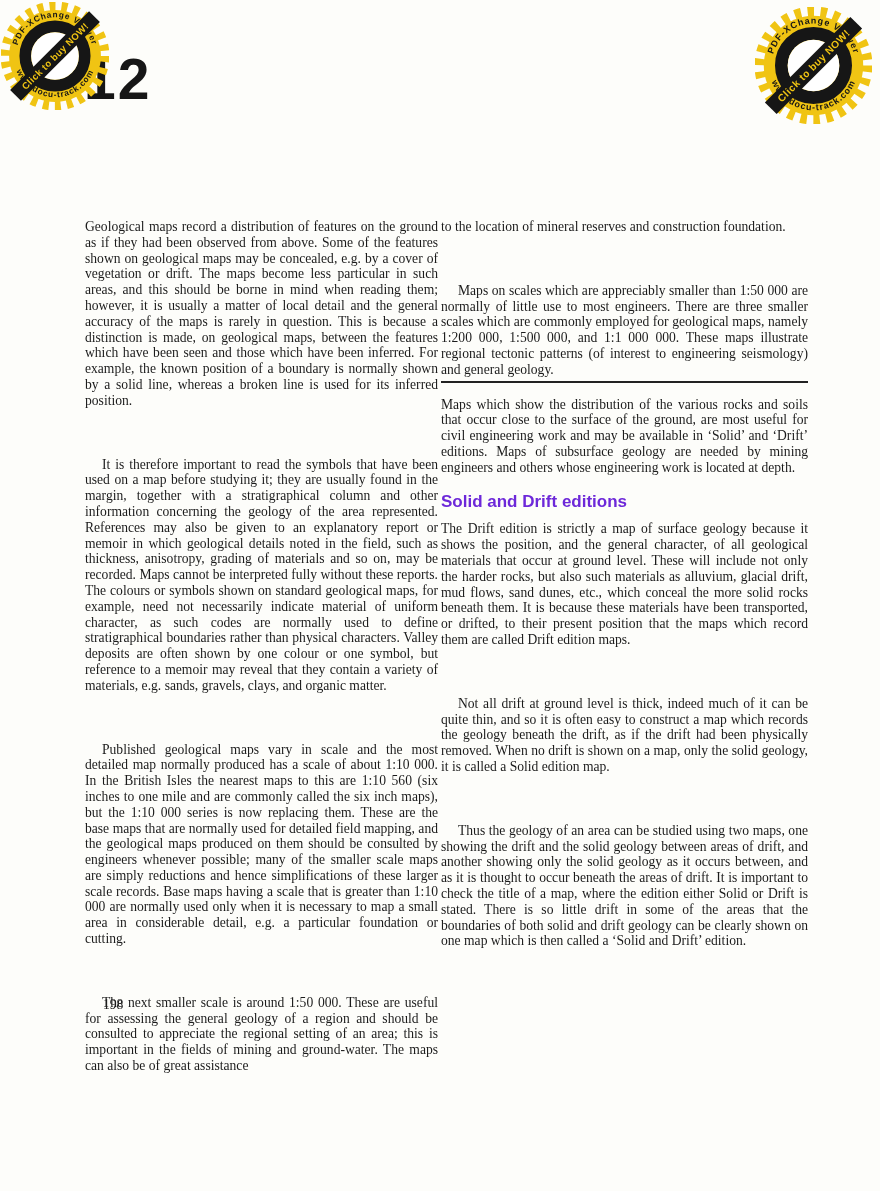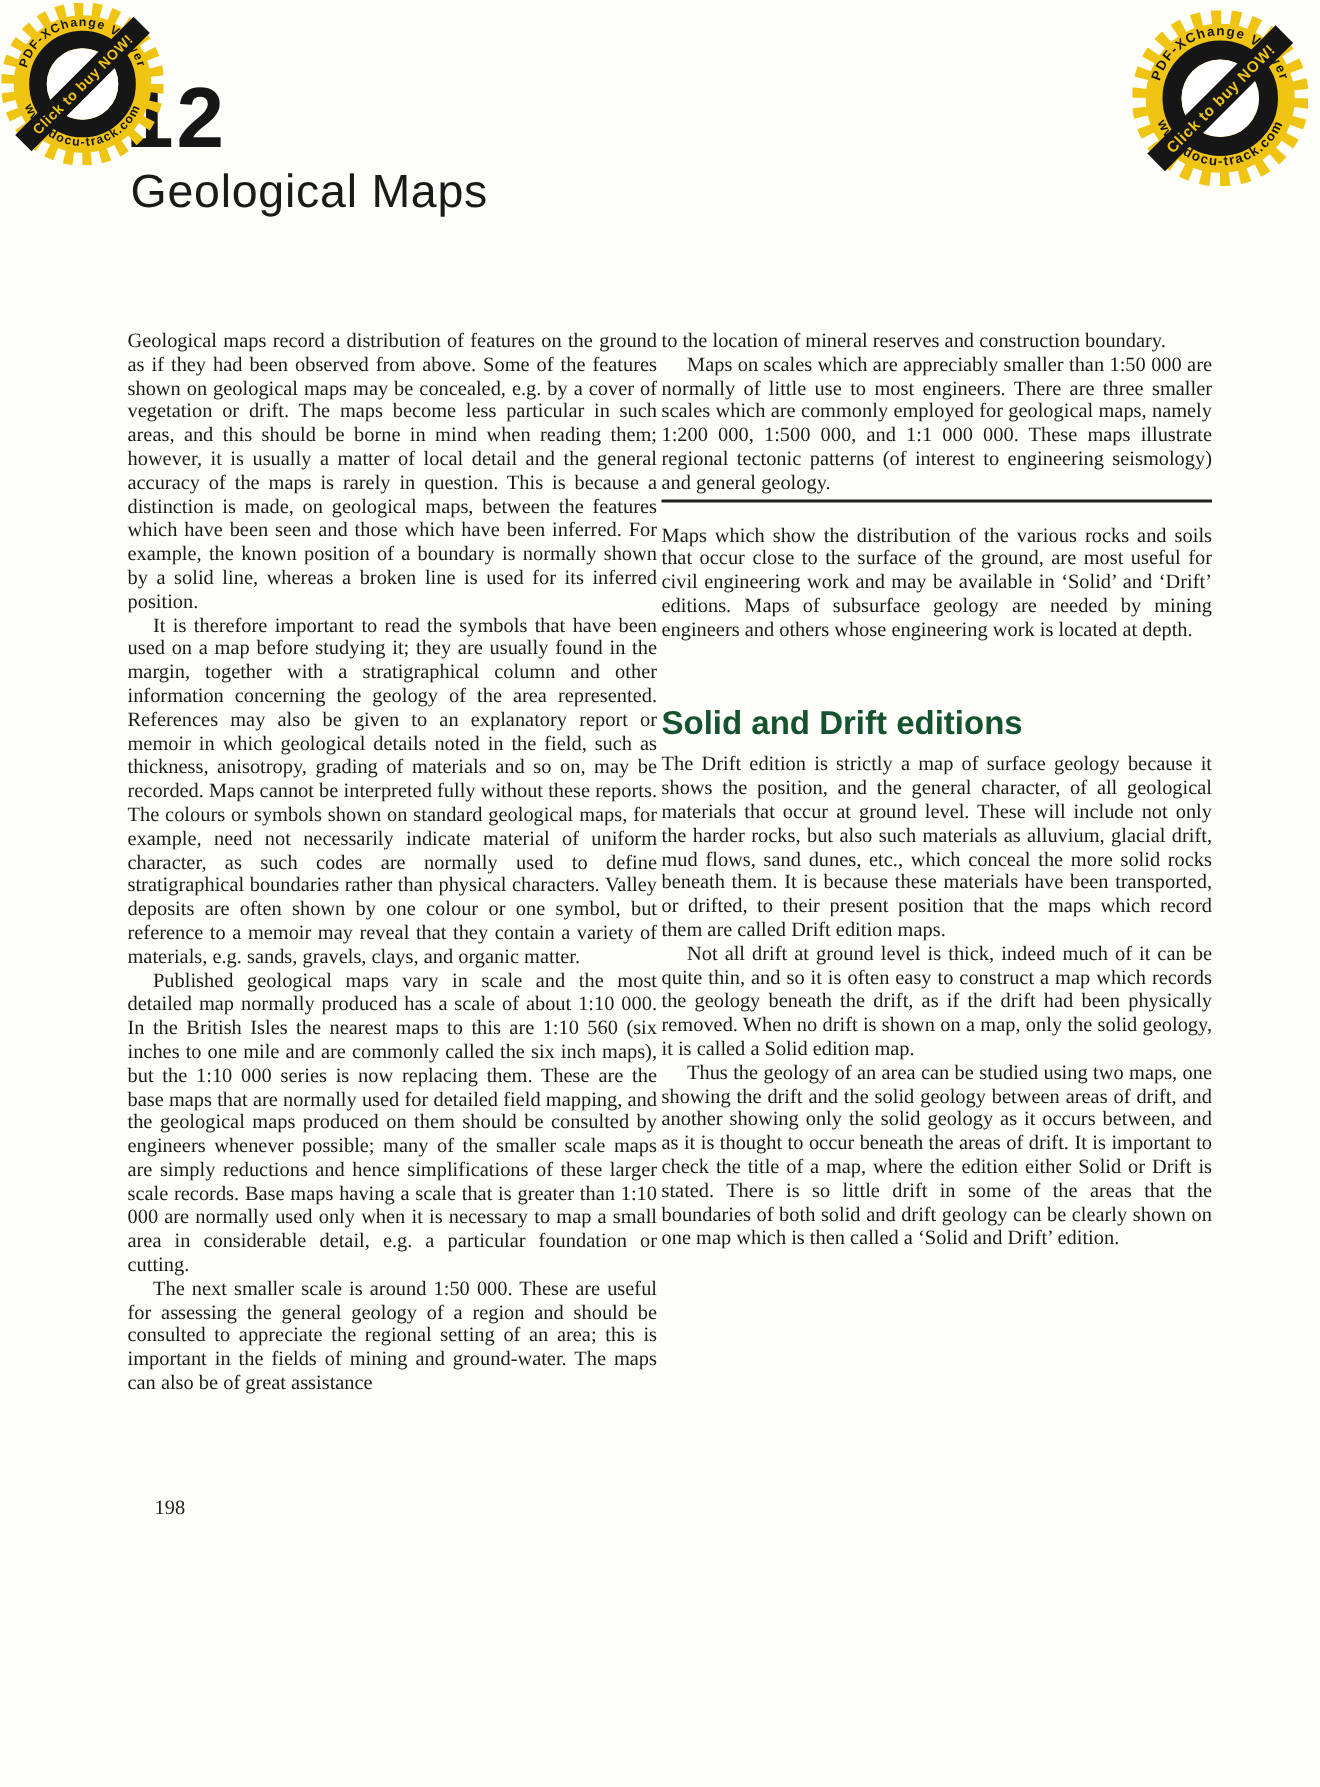--- a/index.html
+++ b/index.html
@@ -44,41 +44,41 @@
     position: absolute;
     top: 219px;
     font-size: 13.6px;
     line-height: 15.8px;
     text-align: justify;
     color: #1b1b1b;
   }
   .col-left  { left: 85px;  width: 353px; }
   .col-right { left: 441px; width: 367px; }
   .col p { margin: 0; }
-  .col p.indent { text-indent: 17px; }
+  .col p.indent { text-indent: 17px; margin-top: 48px; }
   .it { }
   .section-heading {
     font-family: "Liberation Sans", sans-serif;
     font-weight: 700;
     font-size: 19.5px;
     letter-spacing: 0.2px;
     margin: 38px 0 0 0;
     color: #151515;
   }
   .heading-rule {
     border: none;
     border-top: 2.6px solid #222;
     margin: 3px 0 14px 0;
   }
   .sub-heading {
     font-family: "Liberation Sans", sans-serif;
     font-weight: 700;
-    font-size: 22px;
-    margin: 46px 0 12px 0;
-    color: #14532d;
+    font-size: 17px;
+    margin: 18px 0 12px 0;
+    color: #6d28d9;
   }
   .page-number {
     position: absolute;
     left: 103px;
     top: 997px;
     font-size: 13.6px;
   }
   .stamp {
     position: absolute;
     cursor: pointer;
@@ -86,31 +86,30 @@
   .stamp-left  { left: 1px;  top: 2px;  width: 108px; height: 108px; }
   .stamp-right { left: 755px; top: 7px; width: 117px; height: 117px; }
   .stamp svg { width: 100%; height: 100%; display: block; }
 </style>
 </head>
 <body>
 
 <div class="page">
 
   <div class="chapter-number">12</div>
-  <div class="chapter-title">Geological Maps</div>
 
   <div class="col col-left">
     <p><span>Geological maps record a distribution of features on the ground as if they had been observed from above. Some of the features shown on geological maps may be concealed, e.g. by a cover of vegetation or drift. The maps become less particular in such areas, and this should be borne in mind when reading them; however, it is usually a matter of local detail and the general accuracy of the maps is rarely in question. This is because a distinction is made, on geological maps, between the features which have been seen and those which have been inferred. For example, the </span><span class="it">known</span><span> position of a boundary is normally shown by a solid line, whereas a broken line is used for its </span><span class="it">inferred</span><span> position.</span></p>
     <p class="indent">It is therefore important to read the symbols that have been used on a map before studying it; they are usually found in the margin, together with a stratigraphical column and other information concerning the geology of the area represented. References may also be given to an explanatory report or memoir in which geological details noted in the field, such as thickness, anisotropy, grading of materials and so on, may be recorded. Maps cannot be interpreted fully without these reports. The colours or symbols shown on standard geological maps, for example, need not necessarily indicate material of uniform character, as such codes are normally used to define stratigraphical boundaries rather than physical characters. Valley deposits are often shown by one colour or one symbol, but reference to a memoir may reveal that they contain a variety of materials, e.g. sands, gravels, clays, and organic matter.</p>
     <p class="indent">Published geological maps vary in scale and the most detailed map normally produced has a scale of about 1:10 000. In the British Isles the nearest maps to this are 1:10 560 (six inches to one mile and are commonly called the six inch maps), but the 1:10 000 series is now replacing them. These are the base maps that are normally used for detailed field mapping, and the geological maps produced on them should be consulted by engineers whenever possible; many of the smaller scale maps are simply reductions and hence simplifications of these larger scale records. Base maps having a scale that is greater than 1:10 000 are normally used only when it is necessary to map a small area in considerable detail, e.g. a particular foundation or cutting.</p>
     <p class="indent">The next smaller scale is around 1:50 000. These are useful for assessing the general geology of a region and should be consulted to appreciate the regional setting of an area; this is important in the fields of mining and ground-water. The maps can also be of great assistance</p>
   </div>
 
   <div class="col col-right">
-    <p>to the location of mineral reserves and construction boundary.</p>
+    <p>to the location of mineral reserves and construction foundation.</p>
     <p class="indent">Maps on scales which are appreciably smaller than 1:50 000 are normally of little use to most engineers. There are three smaller scales which are commonly employed for geological maps, namely 1:200 000, 1:500 000, and 1:1 000 000. These maps illustrate regional tectonic patterns (of interest to engineering seismology) and general geology.</p>
     <hr class="heading-rule">
     <p>Maps which show the distribution of the various rocks and soils that occur close to the surface of the ground, are most useful for civil engineering work and may be available in ‘Solid’ and ‘Drift’ editions. Maps of subsurface geology are needed by mining engineers and others whose engineering work is located at depth.</p>
     <h3 class="sub-heading">Solid and Drift editions</h3>
     <p>The Drift edition is strictly a map of surface geology because it shows the position, and the general character, of all geological materials that occur at ground level. These will include not only the harder rocks, but also such materials as alluvium, glacial drift, mud flows, sand dunes, etc., which conceal the more solid rocks beneath them. It is because these materials have been transported, or drifted, to their present position that the maps which record them are called Drift edition maps.</p>
     <p class="indent">Not all drift at ground level is thick, indeed much of it can be quite thin, and so it is often easy to construct a map which records the geology beneath the drift, as if the drift had been physically removed. When no drift is shown on a map, only the solid geology, it is called a Solid edition map.</p>
     <p class="indent">Thus the geology of an area can be studied using two maps, one showing the drift and the solid geology between areas of drift, and another showing only the solid geology as it occurs between, and as it is thought to occur beneath the areas of drift. It is important to check the title of a map, where the edition either Solid or Drift is stated. There is so little drift in some of the areas that the boundaries of both solid and drift geology can be clearly shown on one map which is then called a ‘Solid and Drift’ edition.</p>
   </div>
 
   <div class="page-number">198</div>

